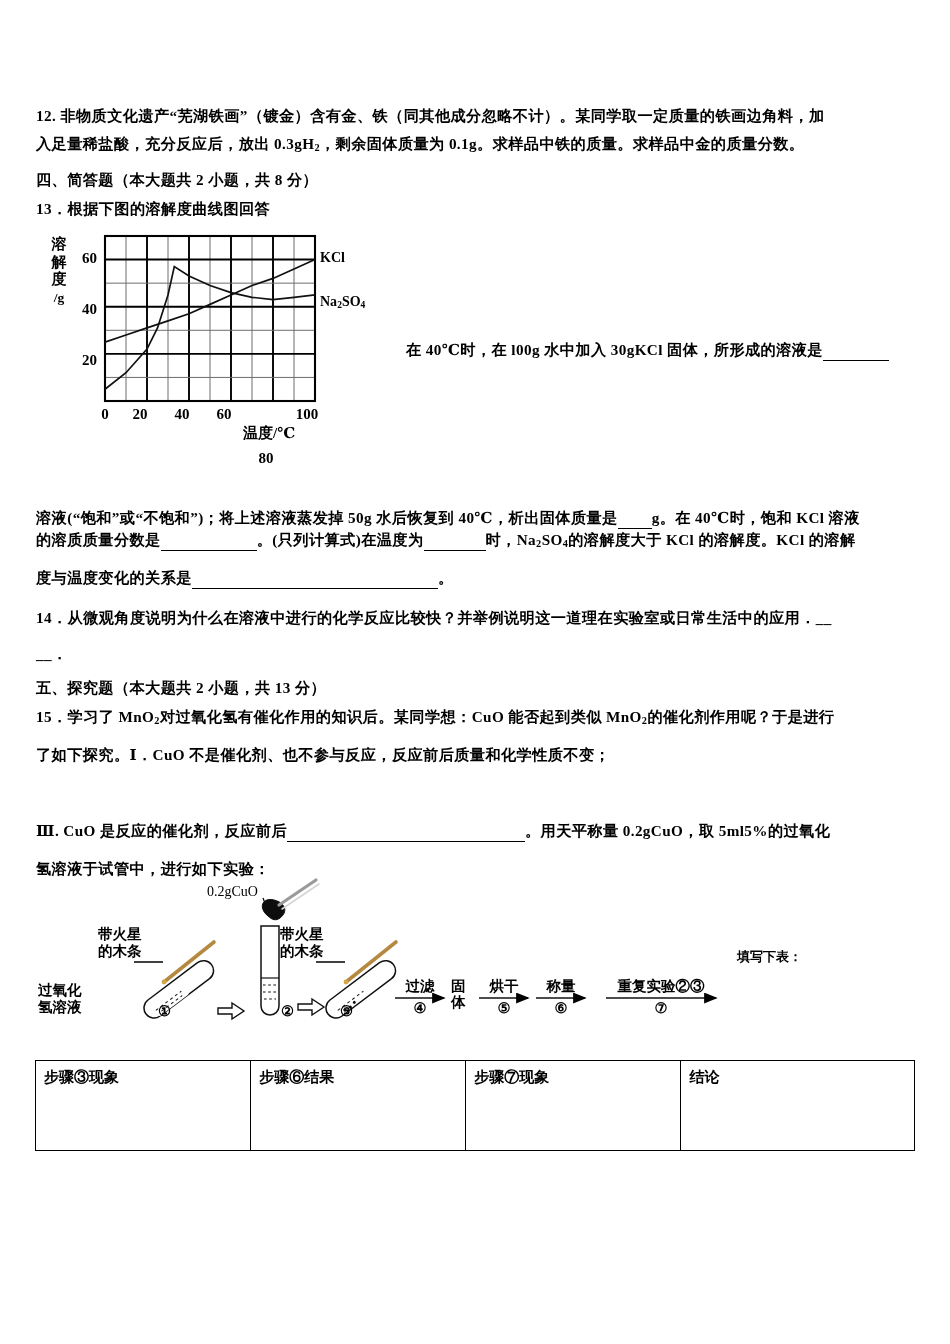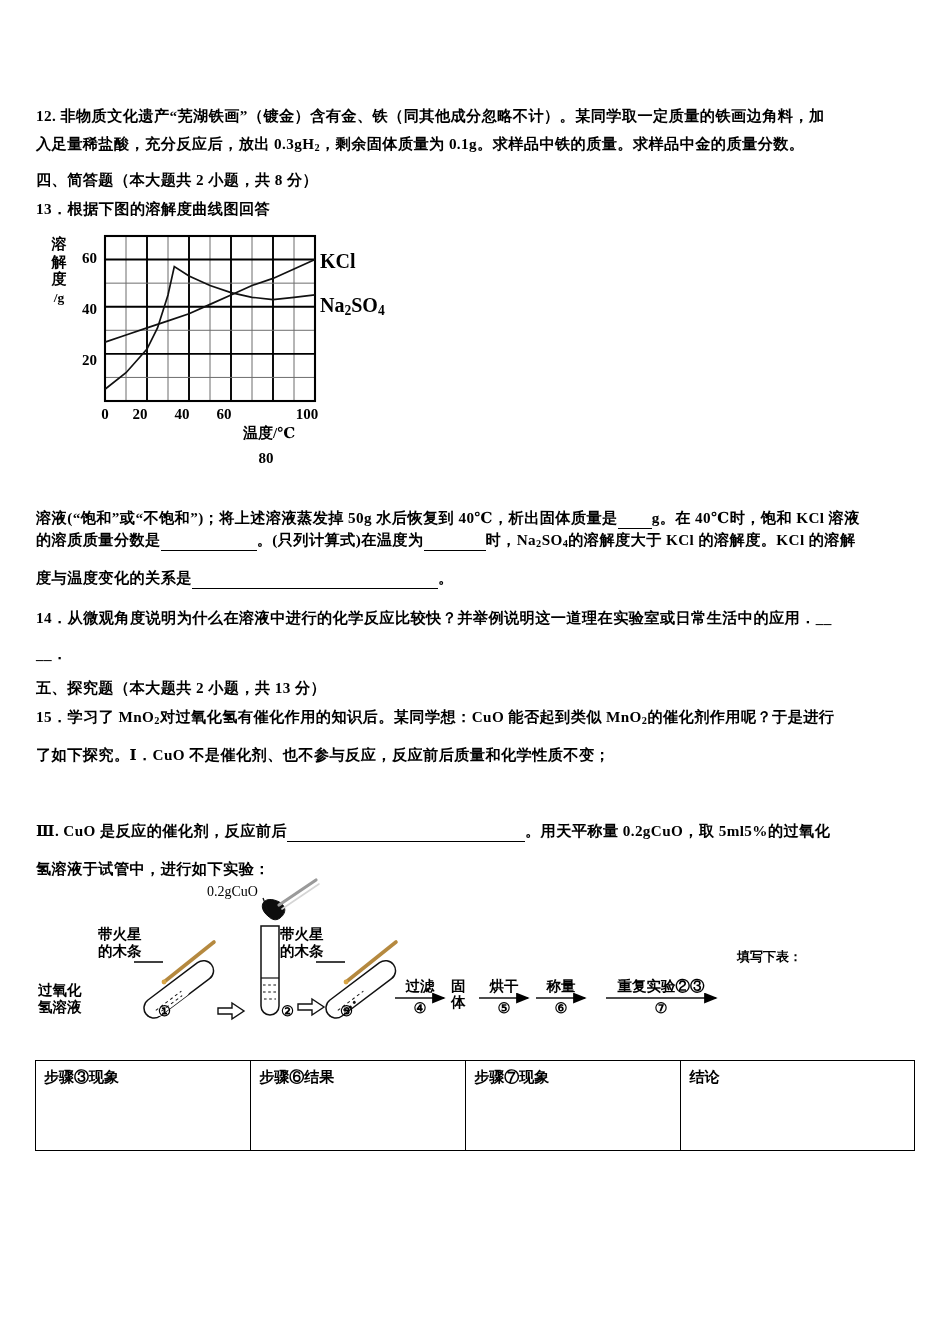--- a/index.html
+++ b/index.html
@@ -40,21 +40,21 @@
     position:absolute;left:0px;top:8px;width:22px;
     font-size:15px;font-weight:700;line-height:17.5px;text-align:center;
   }
   .chart-ylab .u{font-size:13.5px;}
   .chart-xlab{
     position:absolute;left:195px;top:196px;
     font-size:15px;font-weight:700;white-space:nowrap;
   }
   .ytick{position:absolute;font-size:15px;font-weight:700;text-align:right;width:26px;}
   .xtick{position:absolute;font-size:15px;font-weight:700;text-align:center;width:26px;}
-  .serieslab{position:absolute;font-size:20px;font-weight:700;white-space:nowrap;font-family:"Liberation Serif",serif;}
+  .serieslab{position:absolute;font-size:14px;font-weight:700;white-space:nowrap;font-family:"Liberation Serif",serif;}
 
   
   #experiment-figure{position:absolute;left:36px;top:878px;width:700px;height:170px;}
   .dlabel{position:absolute;font-size:14.5px;font-weight:700;line-height:17px;white-space:nowrap;}
   .dlabel-serif{position:absolute;font-size:14px;font-weight:400;white-space:nowrap;font-family:"Liberation Serif",serif;}
   .stepnum{position:absolute;font-size:14.5px;font-weight:700;white-space:nowrap;}
   .arrowlab{position:absolute;font-size:14.5px;font-weight:700;white-space:nowrap;text-align:center;}
 
   
   #answer-table{
@@ -130,20 +130,21 @@
         </g>
       <rect id="plot-frame" x="57" y="8" width="210" height="165" fill="none" stroke="#000" stroke-width="2.1"></rect>
       <polyline id="series-kcl" fill="none" stroke="#111" stroke-width="1.7" points="57,114.07142857142857 78,107 99,99.92857142857143 120,92.85714285714286 141,85.78571428571428 162,76.35714285714285 183,66.92857142857142 204,57.500000000000014 225,50.42857142857143 246,41 267,31.571428571428584"></polyline>
       <polyline id="series-na2so4" fill="none" stroke="#111" stroke-width="1.7" points="57,161.21428571428572 78,144.71428571428572 99,121.14285714285714 109.5,99.92857142857143 120,66.92857142857142 126.3,38.64285714285714 141,48.07142857142857 162,57.500000000000014 183,64.57142857142857 204,69.28571428571429 225,71.64285714285714 246,69.28571428571429 267,66.92857142857142"></polyline>
     </svg>
 
     <div class="serieslab" style="left:272px;top:22px;">KCl</div>
     <div class="serieslab" style="left:272px;top:66px;">Na<sub>2</sub>SO<sub>4</sub></div>
   </div>
 
+  <div class="bodyline" style="left:406px;top:340px;"><span>在 40℃时，在 l00g 水中加入 30gKCl 固体，所形成的溶液是</span><span class="blank" style="width:66px;"></span></div>
 
   <div class="bodyline" style="left:36px;top:492px;margin-top:16px;"><span>溶液(“饱和”或“不饱和”)；将上述溶液蒸发掉 50g 水后恢复到 40℃，析出固体质量是</span><span class="blank" style="width:34px;"></span><span>g。在 40℃时，饱和 KCl 溶液</span></div>
 
   <div class="bodyline" style="left:36px;top:530px;"><span>的溶质质量分数是</span><span class="blank" style="width:96px;"></span><span>。(只列计算式)在温度为</span><span class="blank" style="width:62px;"></span><span>时，Na</span><sub>2</sub><span>SO</span><sub>4</sub><span>的溶解度大于 KCl 的溶解度。KCl 的溶解</span></div>
 
   <div class="bodyline" style="left:36px;top:568px;"><span>度与温度变化的关系是</span><span class="blank" style="width:246px;"></span><span>。</span></div>
 
   <div class="bodyline" style="left:36px;top:608px;"><span>14．从微观角度说明为什么在溶液中进行的化学反应比较快？并举例说明这一道理在实验室或日常生活中的应用．</span><span>__</span></div>
   <div class="bodyline" style="left:36px;top:644px;">__．</div>
 

